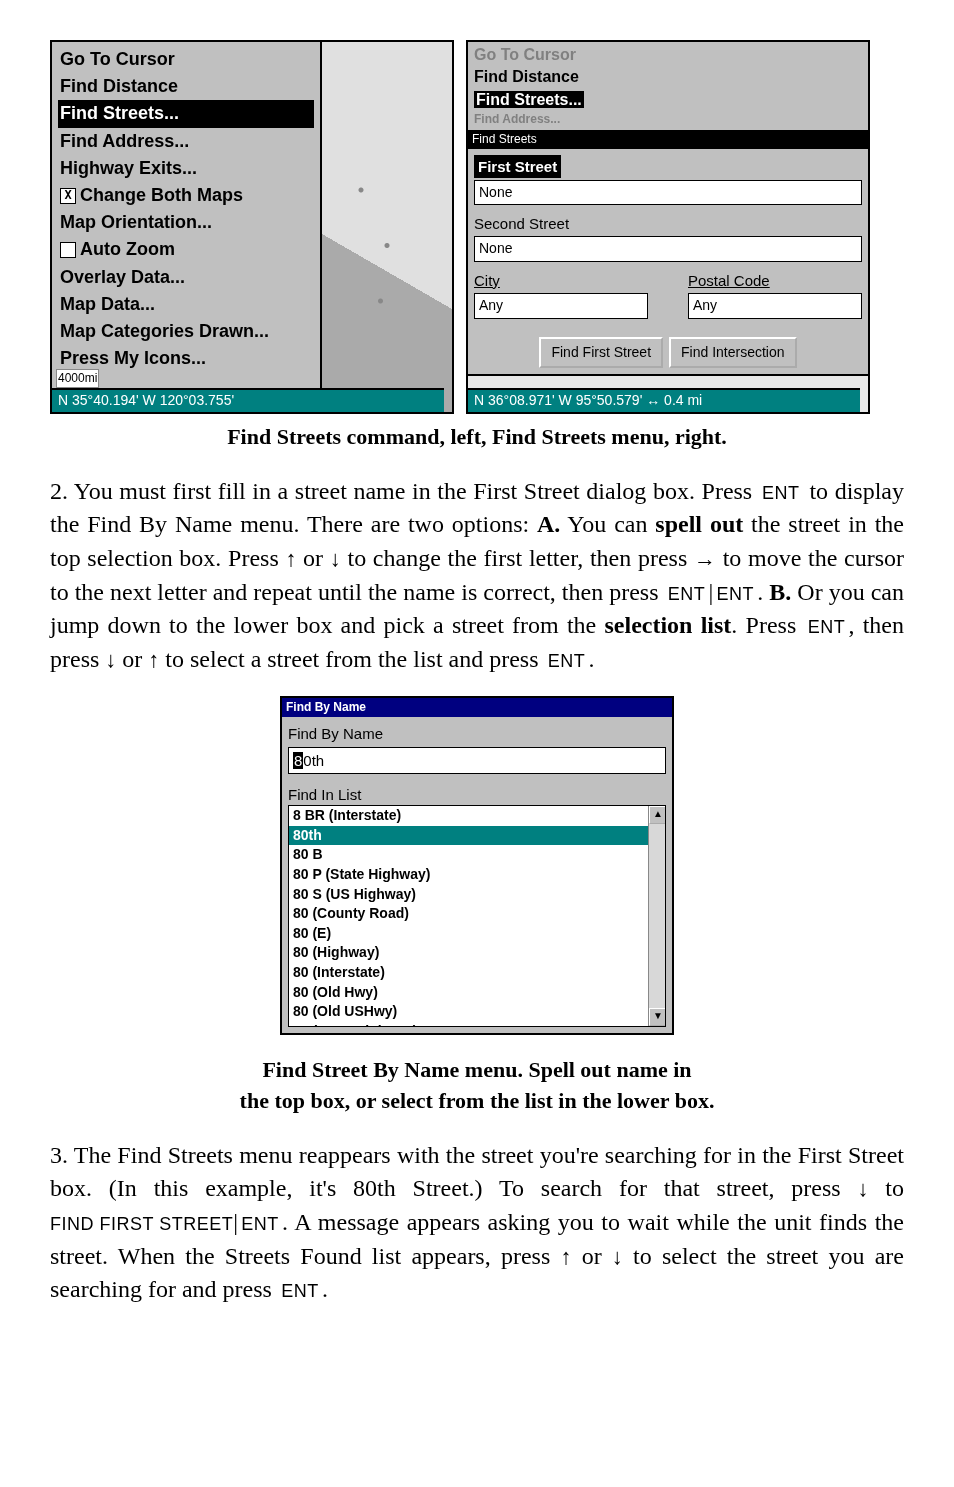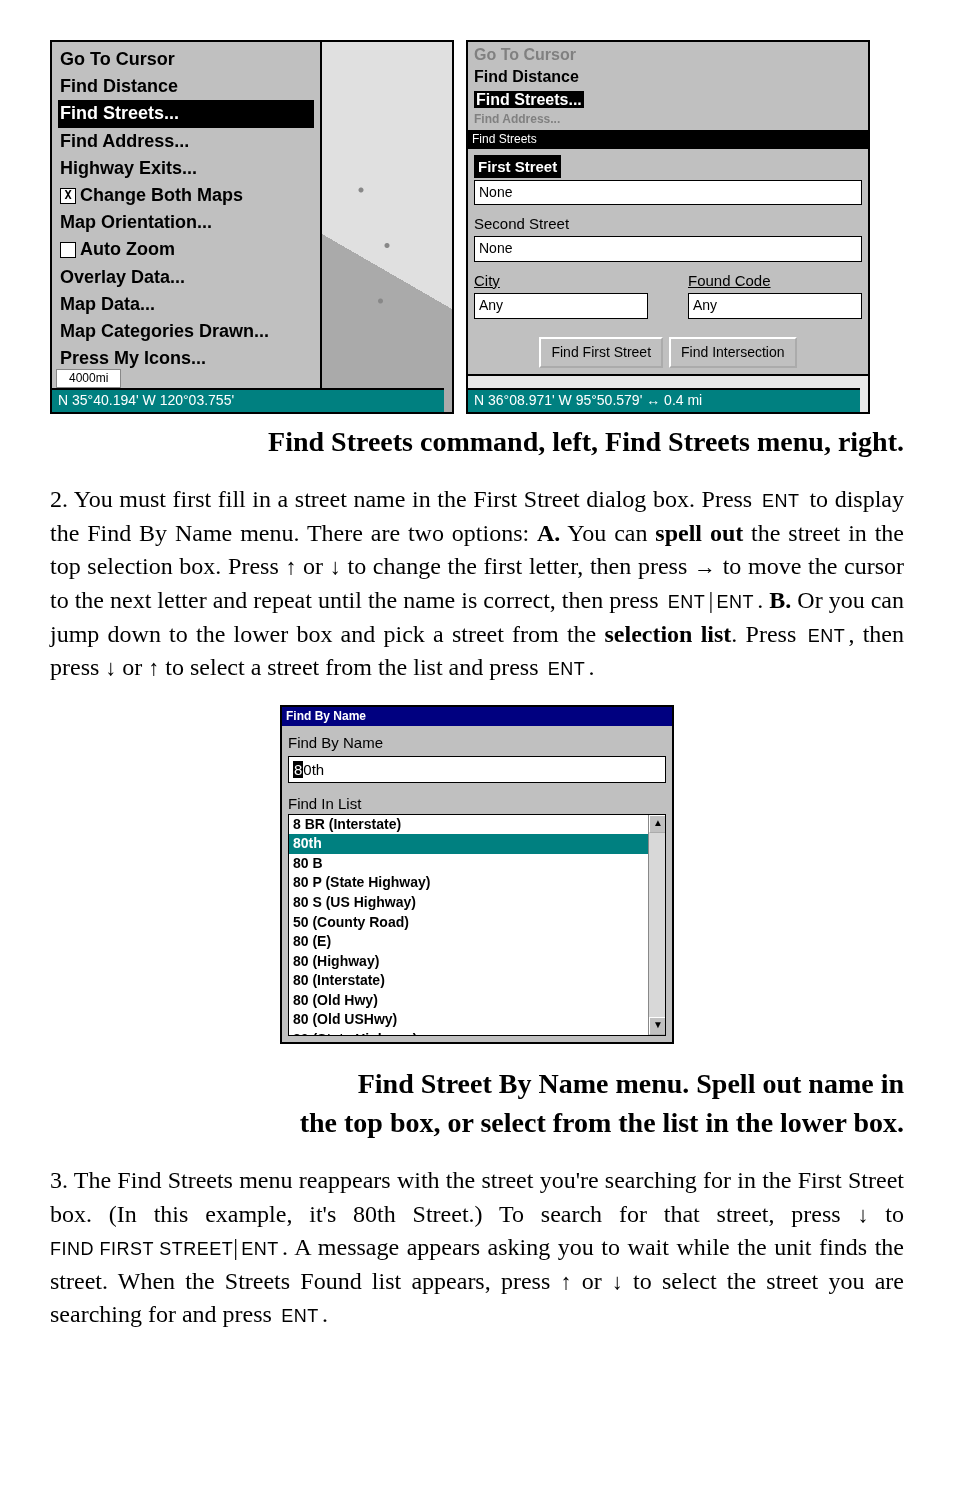--- a/index.html
+++ b/index.html
@@ -74,21 +74,21 @@
       radial-gradient(circle at 50% 55%, #888 2px, transparent 3px),
       radial-gradient(circle at 45% 70%, #888 2px, transparent 3px),
       linear-gradient(30deg, #aaa 0 40%, #e0e0e0 40%);
   }
   .status-scale {
     position: absolute;
     left: 4px;
     bottom: 24px;
     background: #fff;
     font-size: 12px;
-    padding: 0 12px;
+    padding: 0 1px;
     border: 1px solid #888;
     font-family: Arial, sans-serif;
   }
   .status-bar {
     position: absolute;
     left: 0; right: 8px; bottom: 0;
     height: 20px;
     background: #008080;
     color: #fff;
     font-size: 14px;
@@ -153,24 +153,24 @@
     padding: 4px 10px;
     font-size: 14px;
   }
   .map-strip {
     flex: 1;
     background: #e8e8e8;
     border-top: 2px solid #000;
     position: relative;
   }
   .caption {
-    text-align: right;
+    text-align: center;
     font-weight: bold;
     margin: 6px 0 22px 0;
-    font-size: 28px;
+    font-size: 22px;
   }
   .body-para {
     text-align: justify;
     margin: 0 0 16px 0;
   }
   .key {
     display: inline-block;
     min-width: 44px;
     text-align: center;
     font-family: Arial, sans-serif;
@@ -288,21 +288,21 @@
       <div class="form-label">First Street</div>
       <div class="form-input">None</div>
       <div>Second Street</div>
       <div class="form-input">None</div>
       <div class="form-row2">
         <div>
           <div class="small-underline">City</div>
           <div class="form-input">Any</div>
         </div>
         <div>
-          <div class="small-underline">Found Code</div>
+          <div class="small-underline">Postal Code</div>
           <div class="form-input">Any</div>
         </div>
       </div>
       <div class="btn-row">
         <div class="btn3d">Find First Street</div>
         <div class="btn3d">Find Intersection</div>
       </div>
     </div>
     <div class="map-strip"></div>
     <div class="status-bar">N    36°08.971'    W    95°50.579'          ↔   0.4 mi</div>
@@ -327,21 +327,21 @@
       <div class="listbox" id="street-list">
         <div class="scroll">
           <div class="arrow">▲</div>
           <div class="arrow bottom">▼</div>
         </div>
       <div class="row">8 BR (Interstate)</div>
           <div class="row sel">80th</div>
           <div class="row">80  B</div>
           <div class="row">80  P (State Highway)</div>
           <div class="row">80  S (US Highway)</div>
-          <div class="row">50 (County Road)</div>
+          <div class="row">80 (County Road)</div>
           <div class="row">80 (E)</div>
           <div class="row">80 (Highway)</div>
           <div class="row">80 (Interstate)</div>
           <div class="row">80 (Old Hwy)</div>
           <div class="row">80 (Old USHwy)</div>
           <div class="row">80 (State Highway)</div>
         </div>
     </div>
   </div>
 </div>

